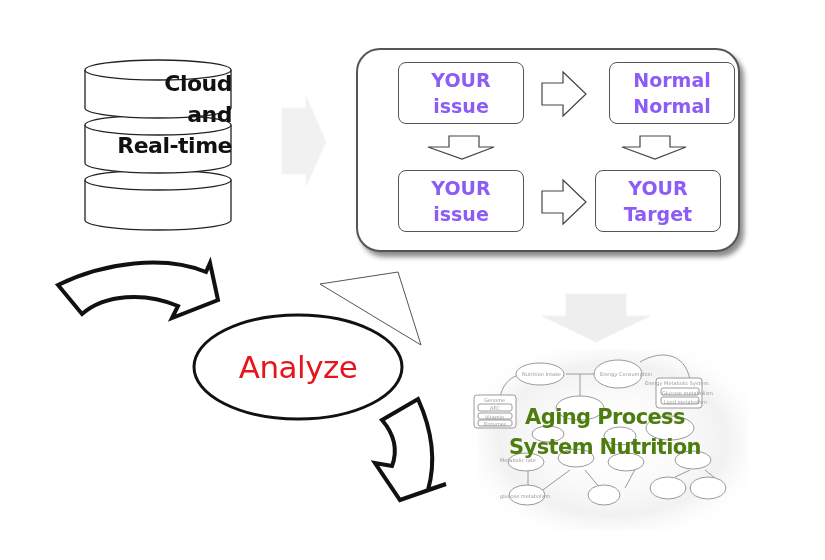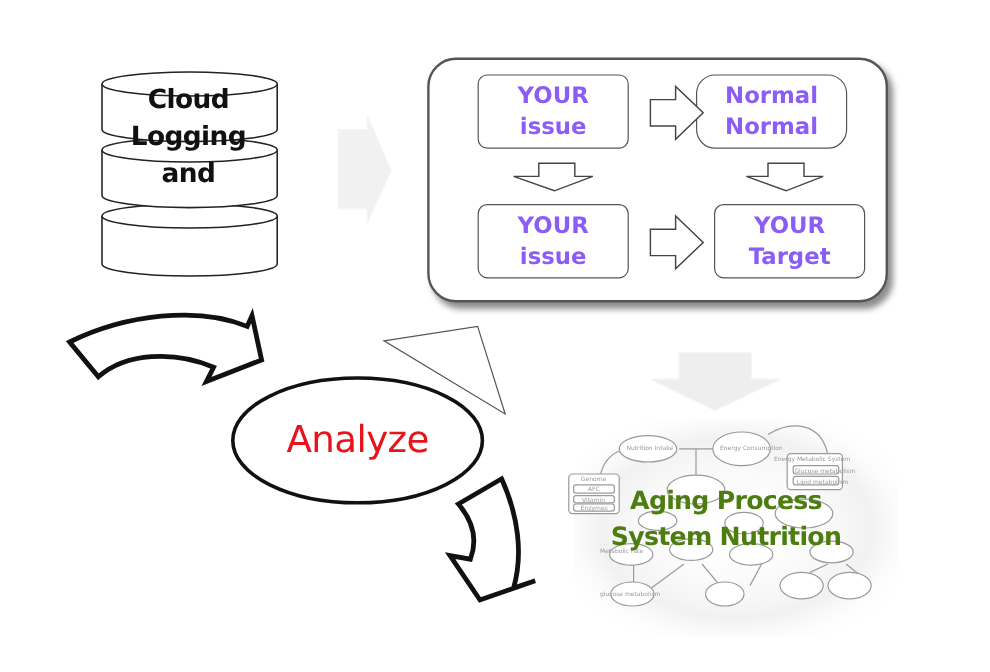--- a/index.html
+++ b/index.html
@@ -1,18 +1,18 @@
 <!DOCTYPE html>
 <html><head>
 <meta charset="utf-8">
 <style>
   html, body { margin:0; padding:0; background:#ffffff; }
   body { width:825px; height:560px; position:relative; overflow:hidden; font-family:"DejaVu Sans", sans-serif; }
   svg { position:absolute; left:0; top:0; }
-  .db-text { position:absolute; left:82px; top:68px; width:150px; text-align:center; font-family:"DejaVu Sans", sans-serif; font-weight:bold; font-size:22px; line-height:31px; color:#111; letter-spacing:-0.5px; }
+  .db-text { position:absolute; left:82px; top:68px; width:150px; text-align:right; font-family:"DejaVu Sans", sans-serif; font-weight:bold; font-size:22px; line-height:31px; color:#111; letter-spacing:-0.5px; }
   .panel { position:absolute; left:356px; top:48px; width:380px; height:200px; border:2px solid #555; border-radius:24px; background:#fff; box-shadow:4px 5px 5px rgba(0,0,0,0.45); }
   .box { position:absolute; width:124px; height:60px; border:1.5px solid #555; border-radius:8px; background:#fff; display:flex; flex-direction:column; align-items:center; justify-content:center; color:#8b5cf6; font-weight:bold; font-size:19px; line-height:26px; font-family:"DejaVu Sans", sans-serif; }
   .analyze { position:absolute; left:198px; top:316px; width:200px; height:102px; display:flex; align-items:center; justify-content:center; color:#e8141b; font-weight:normal; font-size:31px; font-family:"DejaVu Sans", sans-serif; letter-spacing:-0.5px; }
   .net-label { position:absolute; font-family:"DejaVu Sans", sans-serif; font-size:5px; color:#999; white-space:nowrap; }
   .aging { position:absolute; left:490px; top:402px; width:230px; text-align:center; font-family:"DejaVu Sans", sans-serif; font-weight:bold; font-size:21px; line-height:30px; color:#4d7c0f; letter-spacing:-0.6px; }
 </style>
 </head>
 <body>
 
 <svg width="825" height="560">
@@ -30,30 +30,30 @@
 
     <path d="M85,125 L85,163 A73,10 0 0 0 231,163 L231,125"></path>
     <ellipse cx="158" cy="125" rx="73" ry="10"></ellipse>
 
     <path d="M85,70 L85,108 A73,10 0 0 0 231,108 L231,70"></path>
     <ellipse cx="158" cy="70" rx="73" ry="10"></ellipse>
   </g>
 </svg>
 <div class="db-text">
   <div>Cloud</div>
-  <div>Logging</div>
   <div>and</div>
+  <div>Real-time</div>
 </div>
 
 <div class="panel"></div>
 <div class="box" style="left:398px; top:62px;">
   <span>YOUR</span>
   <span>issue</span>
 </div>
-<div class="box" style="left:580px; top:62px;border-radius:16px;">
+<div class="box" style="left:609px; top:62px;">
   <span>Normal</span>
   <span>Normal</span>
 </div>
 <div class="box" style="left:398px; top:170px;">
   <span>YOUR</span>
   <span>issue</span>
 </div>
 <div class="box" style="left:595px; top:170px;">
   <span>YOUR</span>
   <span>Target</span>

